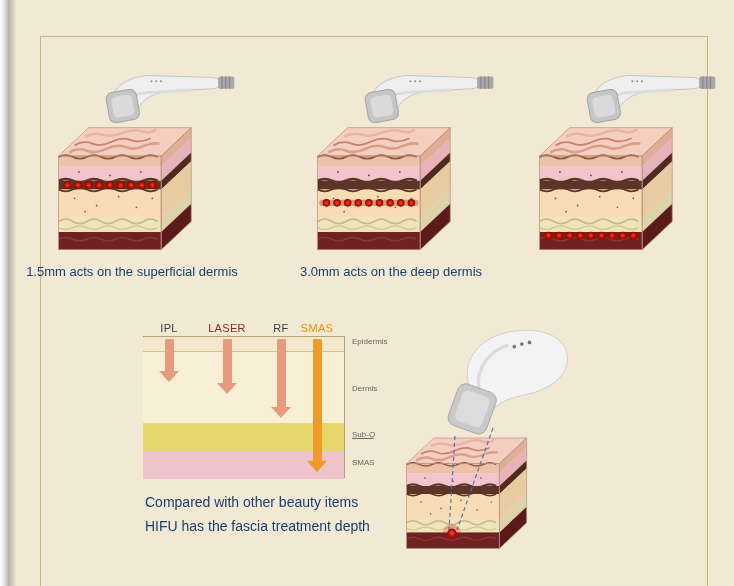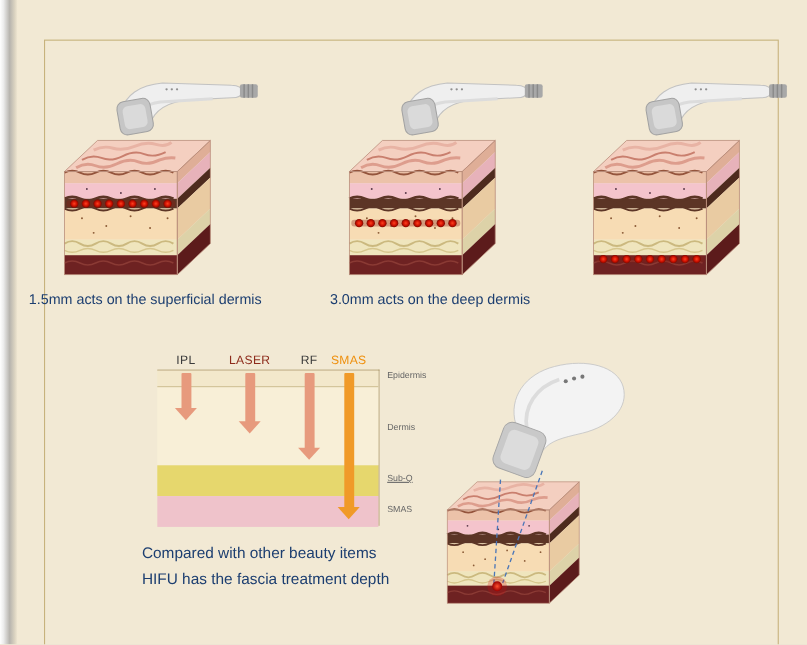--- a/index.html
+++ b/index.html
@@ -27,21 +27,21 @@
   .treat-labels{position:absolute;top:2px;left:0;width:202px;height:16px}
   .treat-label{position:absolute;top:0;width:60px;text-align:center;font-size:11px;font-weight:normal;letter-spacing:.3px}
   .band-area{position:absolute;top:16px;left:0;width:202px;height:142px;border-top:1px solid #b5a276;border-right:1px solid #b5a276}
   .layer-band{position:absolute;left:0;width:100%}
   .epi-line{position:absolute;left:0;top:14px;width:100%;height:1px;background:#d0c095;z-index:1}
   .arrow-shaft{position:absolute;width:9px;z-index:2;border-radius:1px}
   .arrow-head{position:absolute;width:0;height:0;border-left:10px solid transparent;border-right:10px solid transparent;z-index:2}
   .layer-label{position:absolute;left:209px;font-size:8px;color:#666}
 
   
-  #summary{position:absolute;left:129px;top:490px;width:330px;font-size:14px;color:#1c3e70;line-height:24px}
+  #summary{position:absolute;left:145px;top:490px;width:330px;font-size:14px;color:#1c3e70;line-height:24px}
 
   
   #focus-illustration{position:absolute;left:395px;top:318px;width:205px;height:262px}
   .device-big{position:absolute;left:25px;top:0;width:160px;z-index:2}
   .cube-small{left:2px;top:104px;width:152px}
   .beam-overlay{position:absolute;left:0;top:0;width:205px;height:262px;z-index:3}
 </style>
 </head>
 <body>
 

